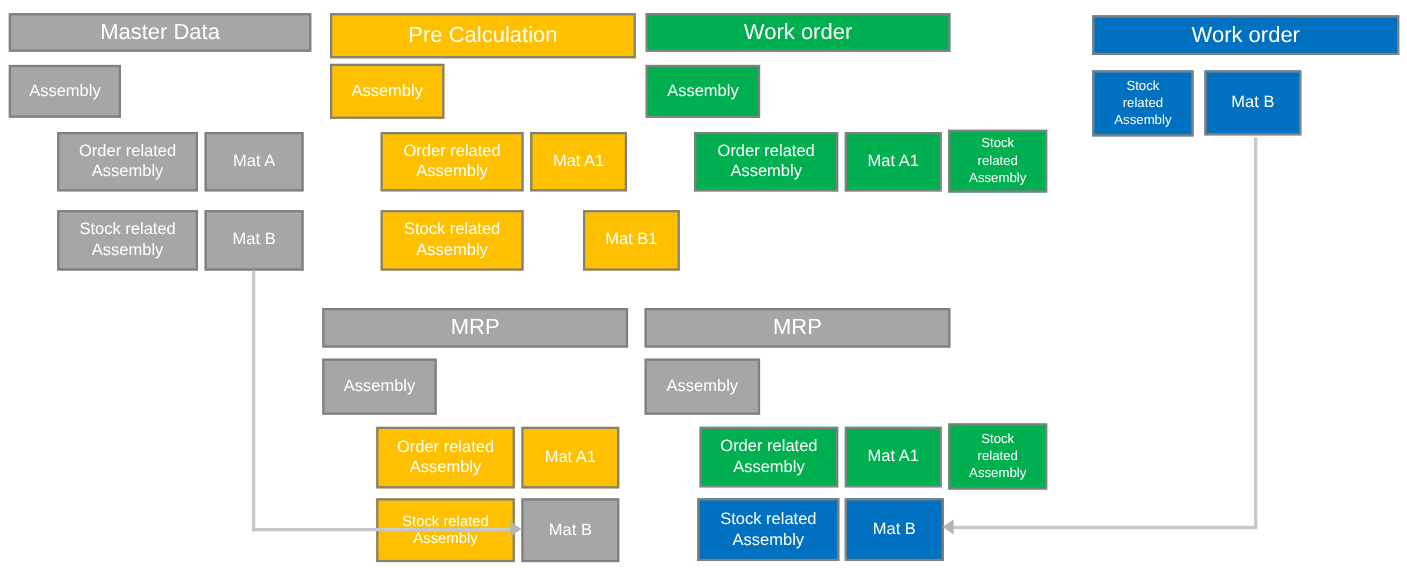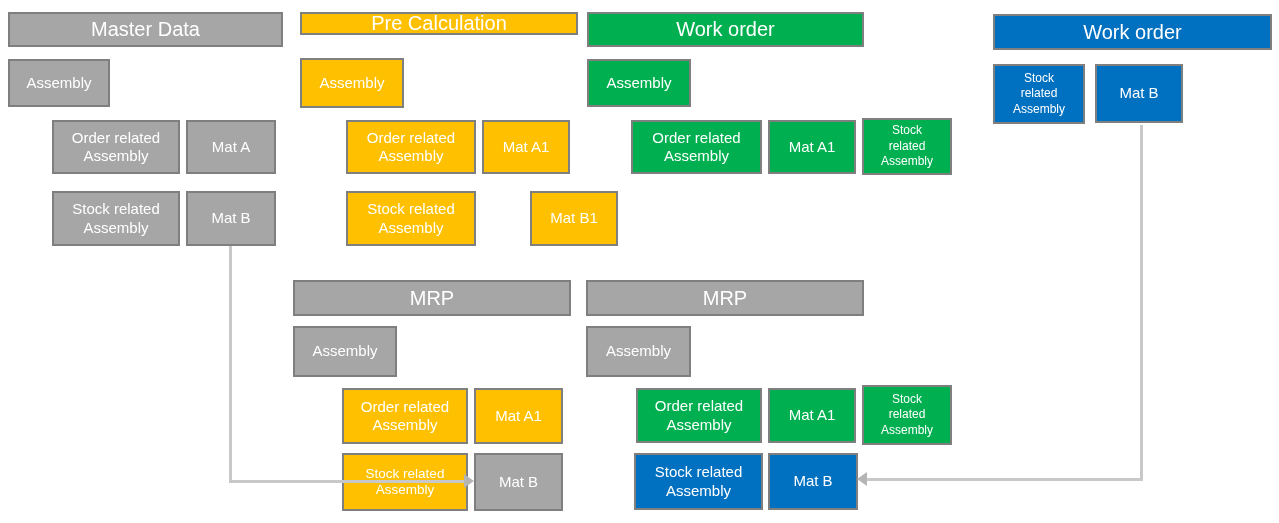--- a/index.html
+++ b/index.html
@@ -42,21 +42,21 @@
     border-bottom:7px solid transparent;
     border-right:10px solid #b5b5b5;
   }
 </style>
 </head>
 <body>
 
 <div class="canvas">
 
   <div class="box gray hdr" style="left:8px;top:12px;width:275px;height:35px;">Master Data</div>
-  <div class="box yellow hdr" style="left:300px;top:12px;width:278px;height:23px;">Pre Calculation</div>
+  <div class="box yellow hdr" style="left:300px;top:12px;width:278px;height:41px;">Pre Calculation</div>
   <div class="box green hdr" style="left:587px;top:12px;width:277px;height:35px;">Work order</div>
   <div class="box blue hdr" style="left:993px;top:14px;width:279px;height:36px;">Work order</div>
 
   <div class="box gray" style="left:8px;top:59px;width:102px;height:48px;">Assembly</div>
   <div class="box gray" style="left:52px;top:120px;width:128px;height:54px;">Order related Assembly</div>
   <div class="box gray" style="left:186px;top:120px;width:90px;height:54px;">Mat A</div>
   <div class="box gray" style="left:52px;top:191px;width:128px;height:55px;">Stock related Assembly</div>
   <div class="box gray" style="left:186px;top:191px;width:90px;height:55px;">Mat B</div>
 
   <div class="box yellow" style="left:300px;top:58px;width:104px;height:50px;">Assembly</div>

